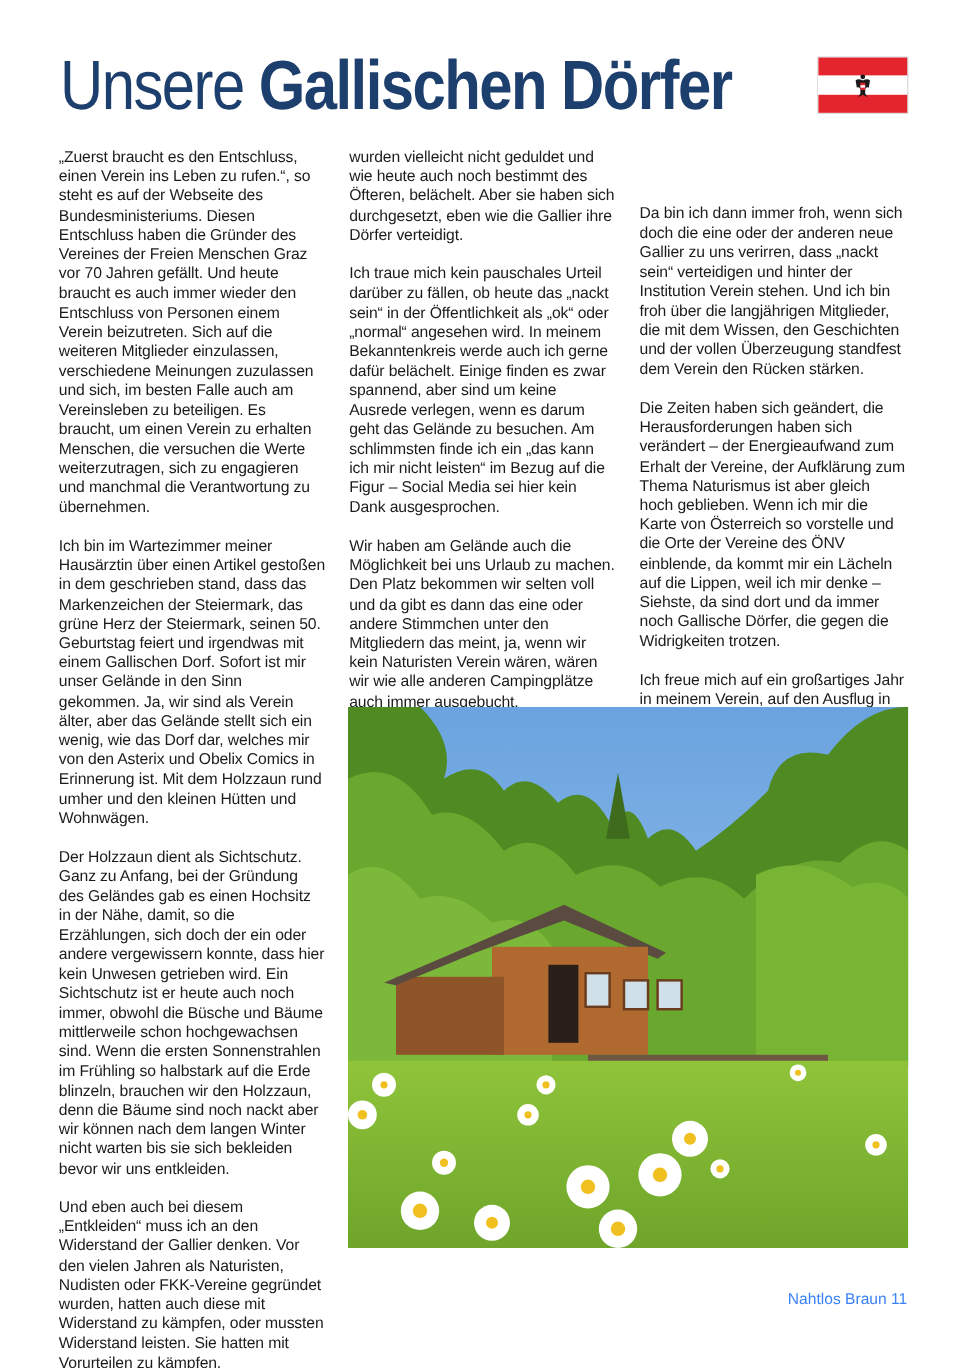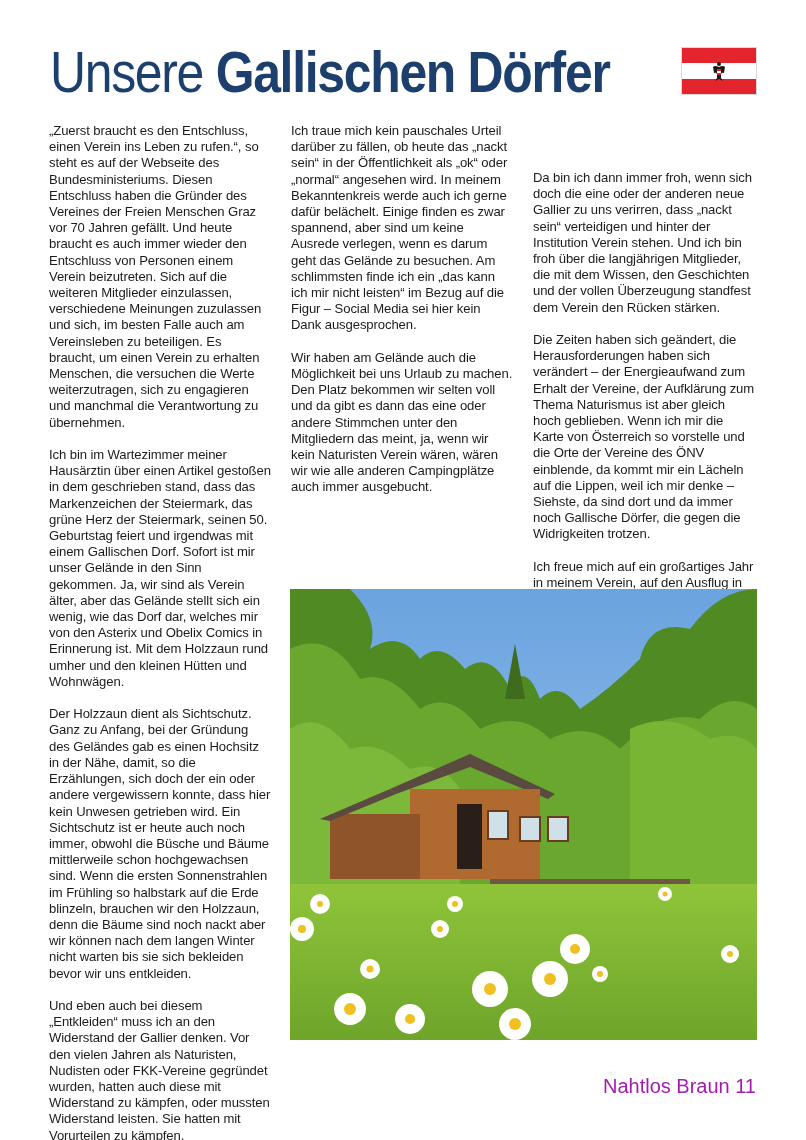--- a/index.html
+++ b/index.html
@@ -11,21 +11,21 @@
   .flag .stripe { height: 15.33px; }
   .flag .red { background: #e5252d; }
   .flag .white { background: #ffffff; }
   .flag .eagle { position: absolute; left: 30px; top: 12px; width: 14px; height: 22px; }
   .col { position: absolute; top: 123px; width: 222px; font-size: 13.1px; line-height: 16.2px; letter-spacing: -0.1px; }
   .col p { margin: 0 0 16.2px 0; }
   .col1 { left: 49px; }
   .col2 { left: 291px; }
   .col3 { left: 533px; margin-top: 47px; }
   .photo { position: absolute; left: 290px; top: 589px; width: 467px; height: 451px; overflow: hidden; }
-  .footer { position: absolute; right: 50px; top: 1075px; font-size: 20px; color: #a21caf; }
+  .footer { position: absolute; right: 50px; top: 1075px; font-size: 13px; color: #3b82f6; }
 </style>
 </head>
 <body>
 
 <h1 class="title">
   <span class="light">Unsere</span>
   <span class="bold">Gallischen Dörfer</span>
 </h1>
 
 <div class="flag">
@@ -41,20 +41,21 @@
 </div>
 
 <div class="col col1">
   <p>„Zuerst braucht es den Entschluss, einen Verein ins Leben zu rufen.“, so steht es auf der Webseite des Bundesministeriums. Diesen Entschluss haben die Gründer des Vereines der Freien Menschen Graz vor 70 Jahren gefällt. Und heute braucht es auch immer wieder den Entschluss von Personen einem Verein beizutreten. Sich auf die weiteren Mitglieder einzulassen, verschiedene Meinungen zuzulassen und sich, im besten Falle auch am Vereinsleben zu beteiligen. Es braucht, um einen Verein zu erhalten Menschen, die versuchen die Werte weiterzutragen, sich zu engagieren und manchmal die Verantwortung zu übernehmen.</p>
   <p>Ich bin im Wartezimmer meiner Hausärztin über einen Artikel gestoßen in dem geschrieben stand, dass das Markenzeichen der Steiermark, das grüne Herz der Steiermark, seinen 50. Geburtstag feiert und irgendwas mit einem Gallischen Dorf. Sofort ist mir unser Gelände in den Sinn gekommen. Ja, wir sind als Verein älter, aber das Gelände stellt sich ein wenig, wie das Dorf dar, welches mir von den Asterix und Obelix Comics in Erinnerung ist. Mit dem Holzzaun rund umher und den kleinen Hütten und Wohnwägen.</p>
   <p>Der Holzzaun dient als Sichtschutz. Ganz zu Anfang, bei der Gründung des Geländes gab es einen Hochsitz in der Nähe, damit, so die Erzählungen, sich doch der ein oder andere vergewissern konnte, dass hier kein Unwesen getrieben wird. Ein Sichtschutz ist er heute auch noch immer, obwohl die Büsche und Bäume mittlerweile schon hochgewachsen sind. Wenn die ersten Sonnenstrahlen im Frühling so halbstark auf die Erde blinzeln, brauchen wir den Holzzaun, denn die Bäume sind noch nackt aber wir können nach dem langen Winter nicht warten bis sie sich bekleiden bevor wir uns entkleiden.</p>
   <p>Und eben auch bei diesem „Entkleiden“ muss ich an den Widerstand der Gallier denken. Vor den vielen Jahren als Naturisten, Nudisten oder FKK-Vereine gegründet wurden, hatten auch diese mit Widerstand zu kämpfen, oder mussten Widerstand leisten. Sie hatten mit Vorurteilen zu kämpfen,</p>
 </div>
 
 <div class="col col2">
+  <p>wurden vielleicht nicht geduldet und wie heute auch noch bestimmt des Öfteren, belächelt. Aber sie haben sich durchgesetzt, eben wie die Gallier ihre Dörfer verteidigt.</p>
   <p>Ich traue mich kein pauschales Urteil darüber zu fällen, ob heute das „nackt sein“ in der Öffentlichkeit als „ok“ oder „normal“ angesehen wird. In meinem Bekanntenkreis werde auch ich gerne dafür belächelt. Einige finden es zwar spannend, aber sind um keine Ausrede verlegen, wenn es darum geht das Gelände zu besuchen. Am schlimmsten finde ich ein „das kann ich mir nicht leisten“ im Bezug auf die Figur – Social Media sei hier kein Dank ausgesprochen.</p>
   <p>Wir haben am Gelände auch die Möglichkeit bei uns Urlaub zu machen. Den Platz bekommen wir selten voll und da gibt es dann das eine oder andere Stimmchen unter den Mitgliedern das meint, ja, wenn wir kein Naturisten Verein wären, wären wir wie alle anderen Campingplätze auch immer ausgebucht.</p>
 </div>
 
 <div class="col col3">
   <p>Da bin ich dann immer froh, wenn sich doch die eine oder der anderen neue Gallier zu uns verirren, dass „nackt sein“ verteidigen und hinter der Institution Verein stehen. Und ich bin froh über die langjährigen Mitglieder, die mit dem Wissen, den Geschichten und der vollen Überzeugung standfest dem Verein den Rücken stärken.</p>
   <p>Die Zeiten haben sich geändert, die Herausforderungen haben sich verändert – der Energieaufwand zum Erhalt der Vereine, der Aufklärung zum Thema Naturismus ist aber gleich hoch geblieben. Wenn ich mir die Karte von Österreich so vorstelle und die Orte der Vereine des ÖNV einblende, da kommt mir ein Lächeln auf die Lippen, weil ich mir denke – Siehste, da sind dort und da immer noch Gallische Dörfer, die gegen die Widrigkeiten trotzen.</p>
   <p>Ich freue mich auf ein großartiges Jahr in meinem Verein, auf den Ausflug in einen anderen und wünsche uns allen viele Sonnstrahlen auf der nackten Figur.</p>
 </div>
 

